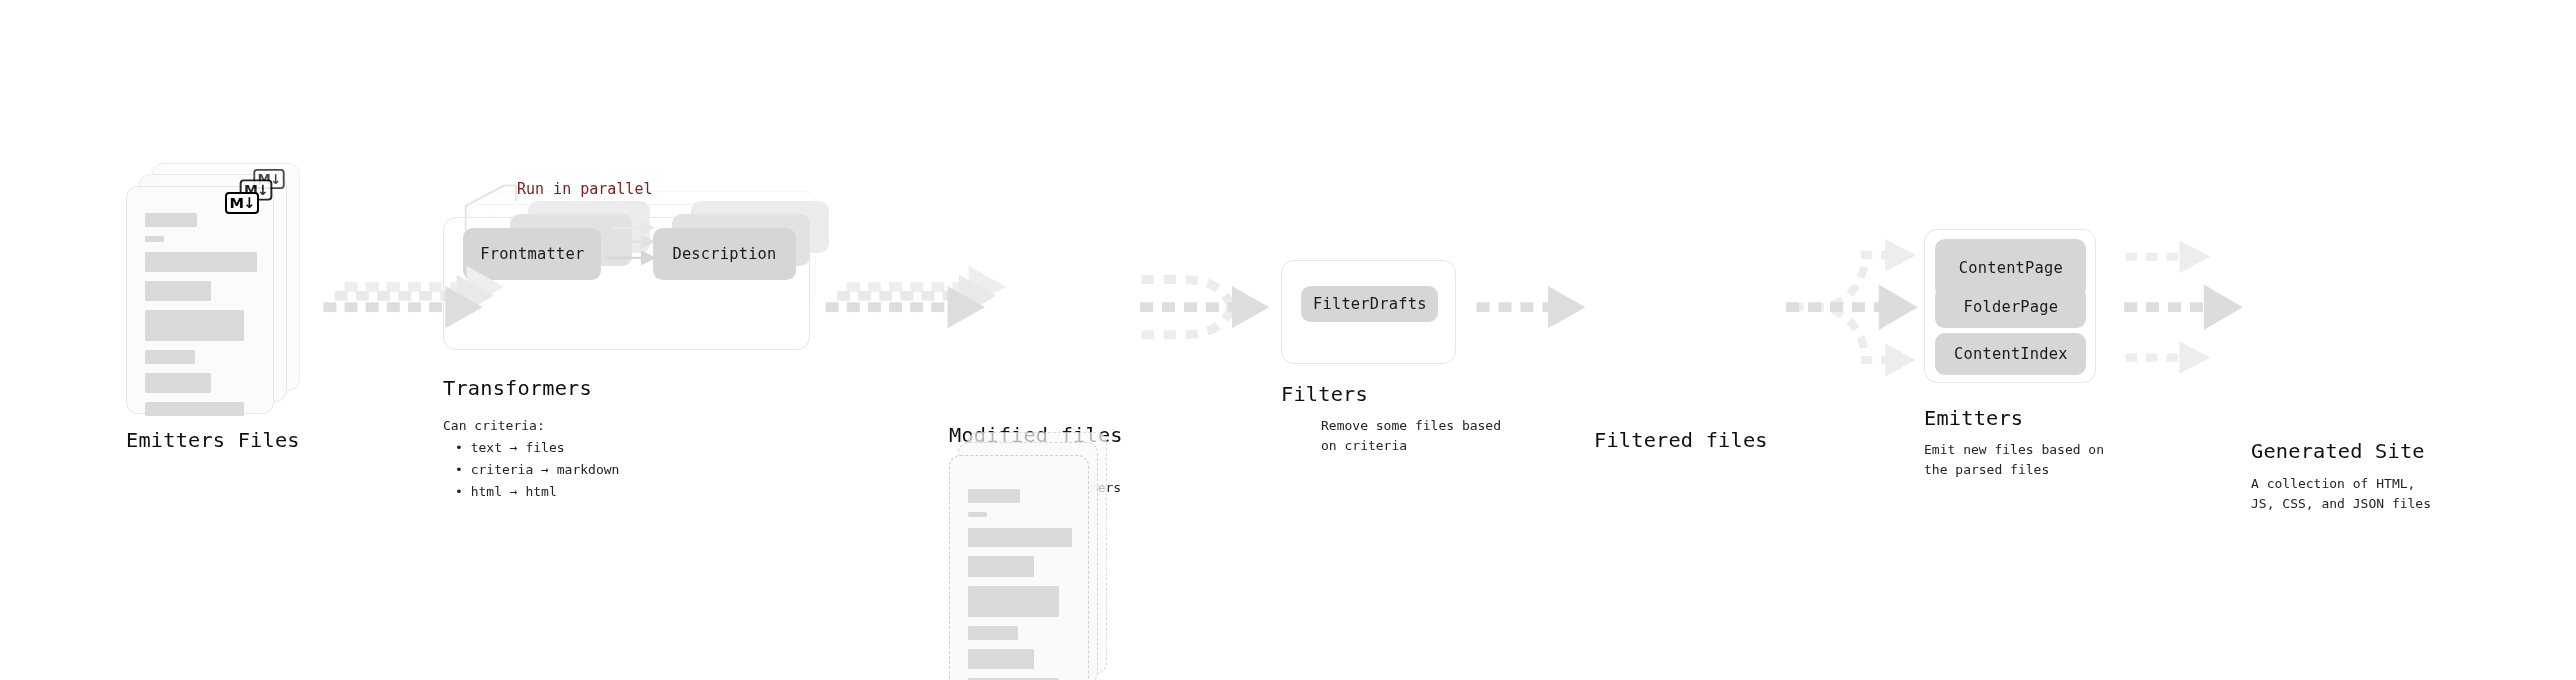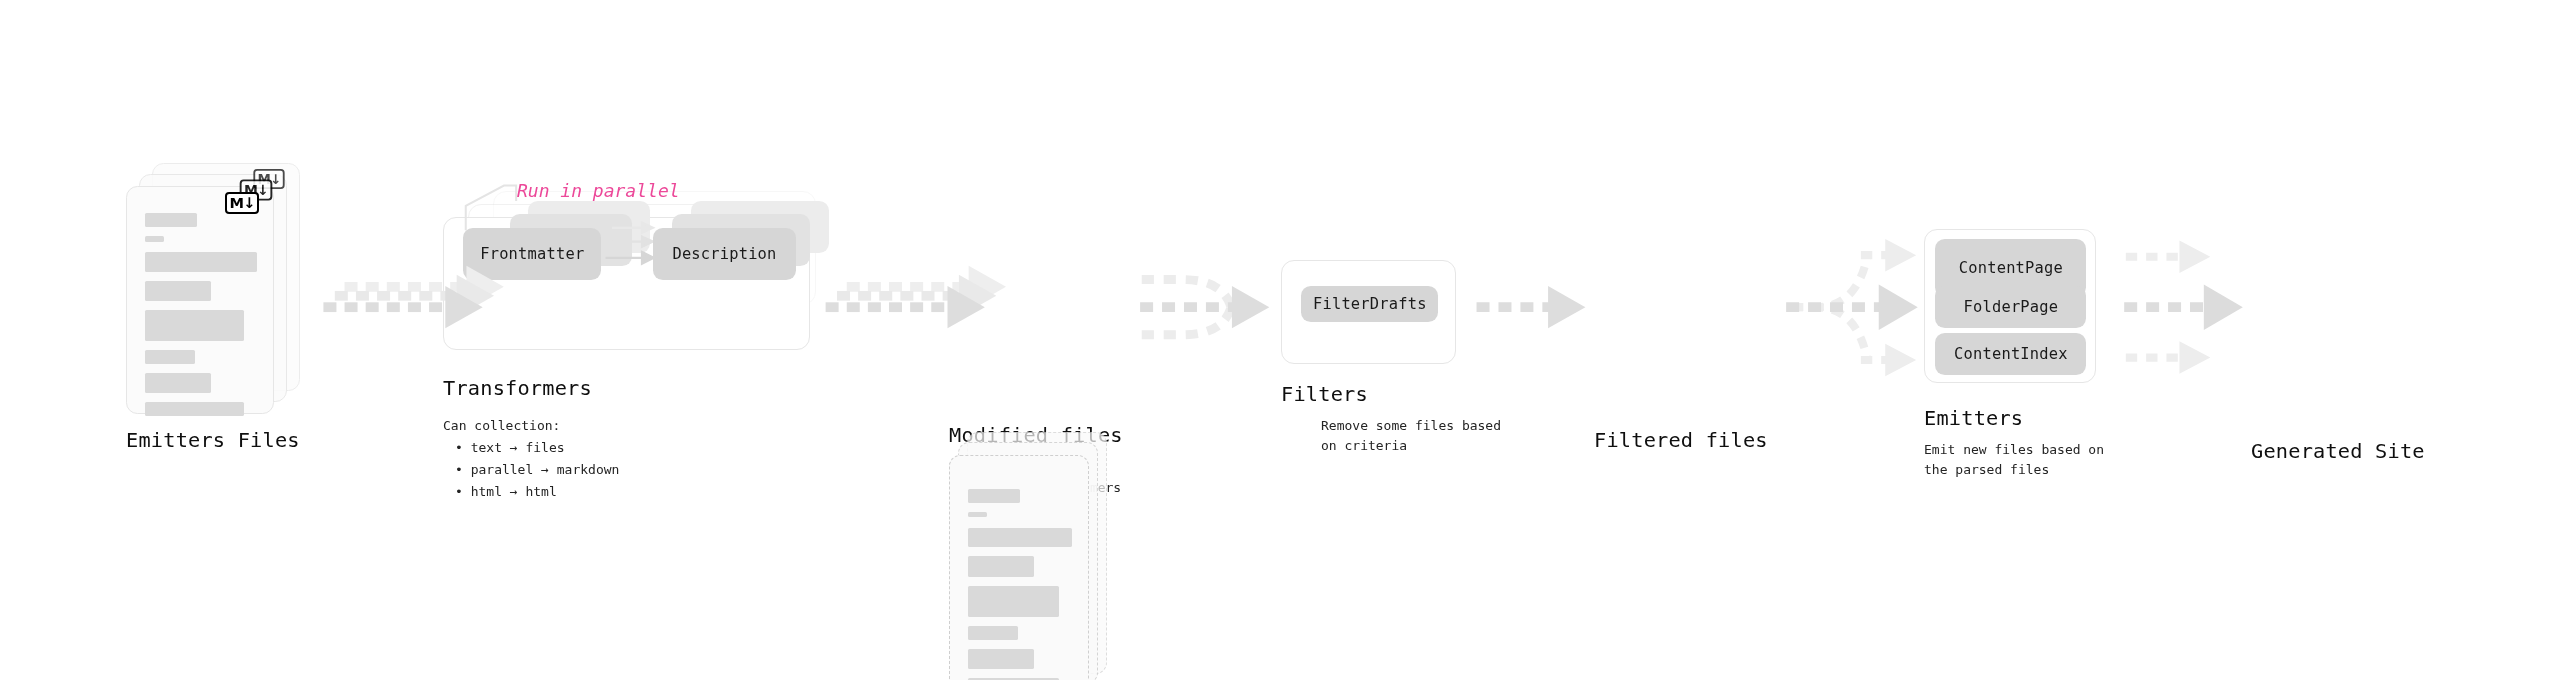--- a/index.html
+++ b/index.html
@@ -90,24 +90,23 @@
   }
   .sub {
     position: absolute;
     font-size: 13px;
     color: #242424;
     line-height: 1.55;
     white-space: pre;
   }
   .parallel-label {
     position: absolute;
-    font-size: 18px;
-    color: #ec4899;
+    font-size: 15px;
+    color: #7f1d1d;
     white-space: nowrap;
-    font-style: italic;
   }
 
   svg.overlay { position: absolute; left: 0; top: 0; width: 2576px; height: 681px; pointer-events: none; z-index: 5; }
   svg.inbox { position: absolute; left: 0; top: 0; overflow: visible; }
 </style>
 </head>
 <body>
 
 <div id="stage">
 
@@ -167,23 +166,23 @@
     <div class="chip" style="left:20.3px; top:37px; width:138px; height:52px;">Frontmatter</div>
 
     <svg class="inbox" width="382" height="163" viewBox="0 0 470 200">
       <path d="M 28 48 L 28 18 L 75 -7 L 90 -7 L 90 12" fill="none" stroke="#e4e4e4" stroke-width="2.5"></path>
     </svg>
   </div>
 
   <div class="parallel-label" style="left:517px; top:180px;">Run in parallel</div>
 
   <div class="title" style="left:443px; top:376px;">Transformers</div>
-  <div class="sub" style="left:443px; top:416px;">Can collection:</div>
+  <div class="sub" style="left:443px; top:416px;">Can criteria:</div>
   <div class="sub" style="left:455px; top:438px;">• text → files</div>
-  <div class="sub" style="left:455px; top:460px;">• parallel → markdown</div>
+  <div class="sub" style="left:455px; top:460px;">• criteria → markdown</div>
   <div class="sub" style="left:455px; top:482px;">• html → html</div>
 
   <div class="node stack" style="left:949px; top:172px; width:179px; height:276px;">
     <div class="card dashed card-back" style="left:18px; top:0px;  width:140px; height:242px; opacity:.7;"></div>
     <div class="card dashed card-mid" style="left:9px; top:9.8px; width:140px; height:242px; opacity:.85;"></div>
     <div class="card dashed card-front" style="left:0px; top:23px; width:140px; height:242px;">
       <div class="bars" style="top:32.5px;">
         <div class="bar" style="width:52px;height:14px;"></div>
         <div class="bar" style="width:18.7px;height:5.7px;margin-bottom:10.6px;"></div>
         <div class="bar" style="width:104px;height:19.5px;"></div>
@@ -216,20 +215,22 @@
     <div class="chip" style="left:11.4px; top:9.8px; width:151px; height:58px;">ContentPage</div>
     <div class="chip" style="left:11.4px; top:57px; width:151px; height:42px;">FolderPage</div>
     <div class="chip" style="left:11.4px; top:104px; width:151px; height:42px;">ContentIndex</div>
   </div>
 
   <div class="title" style="left:1924px; top:406px;">Emitters</div>
   <div class="sub" style="left:1924px; top:440px;">Emit new files based on
 the parsed files</div>
 
   <div class="title" style="left:2251px; top:439px;">Generated Site</div>
+  <div class="sub" style="left:2251px; top:474px;">A collection of HTML,
+JS, CSS, and JSON files</div>
 
   <svg class="overlay" viewBox="0 0 3170 838" width="2576" height="681">
     <defs>
       <g id="dash3">
         <rect x="0" y="-6" width="16" height="12"></rect>
         <rect x="26" y="-6" width="16" height="12"></rect>
         <rect x="52" y="-6" width="16" height="12"></rect>
         <rect x="78" y="-6" width="16" height="12"></rect>
         <rect x="104" y="-6" width="16" height="12"></rect>
         <rect x="130" y="-6" width="16" height="12"></rect>

